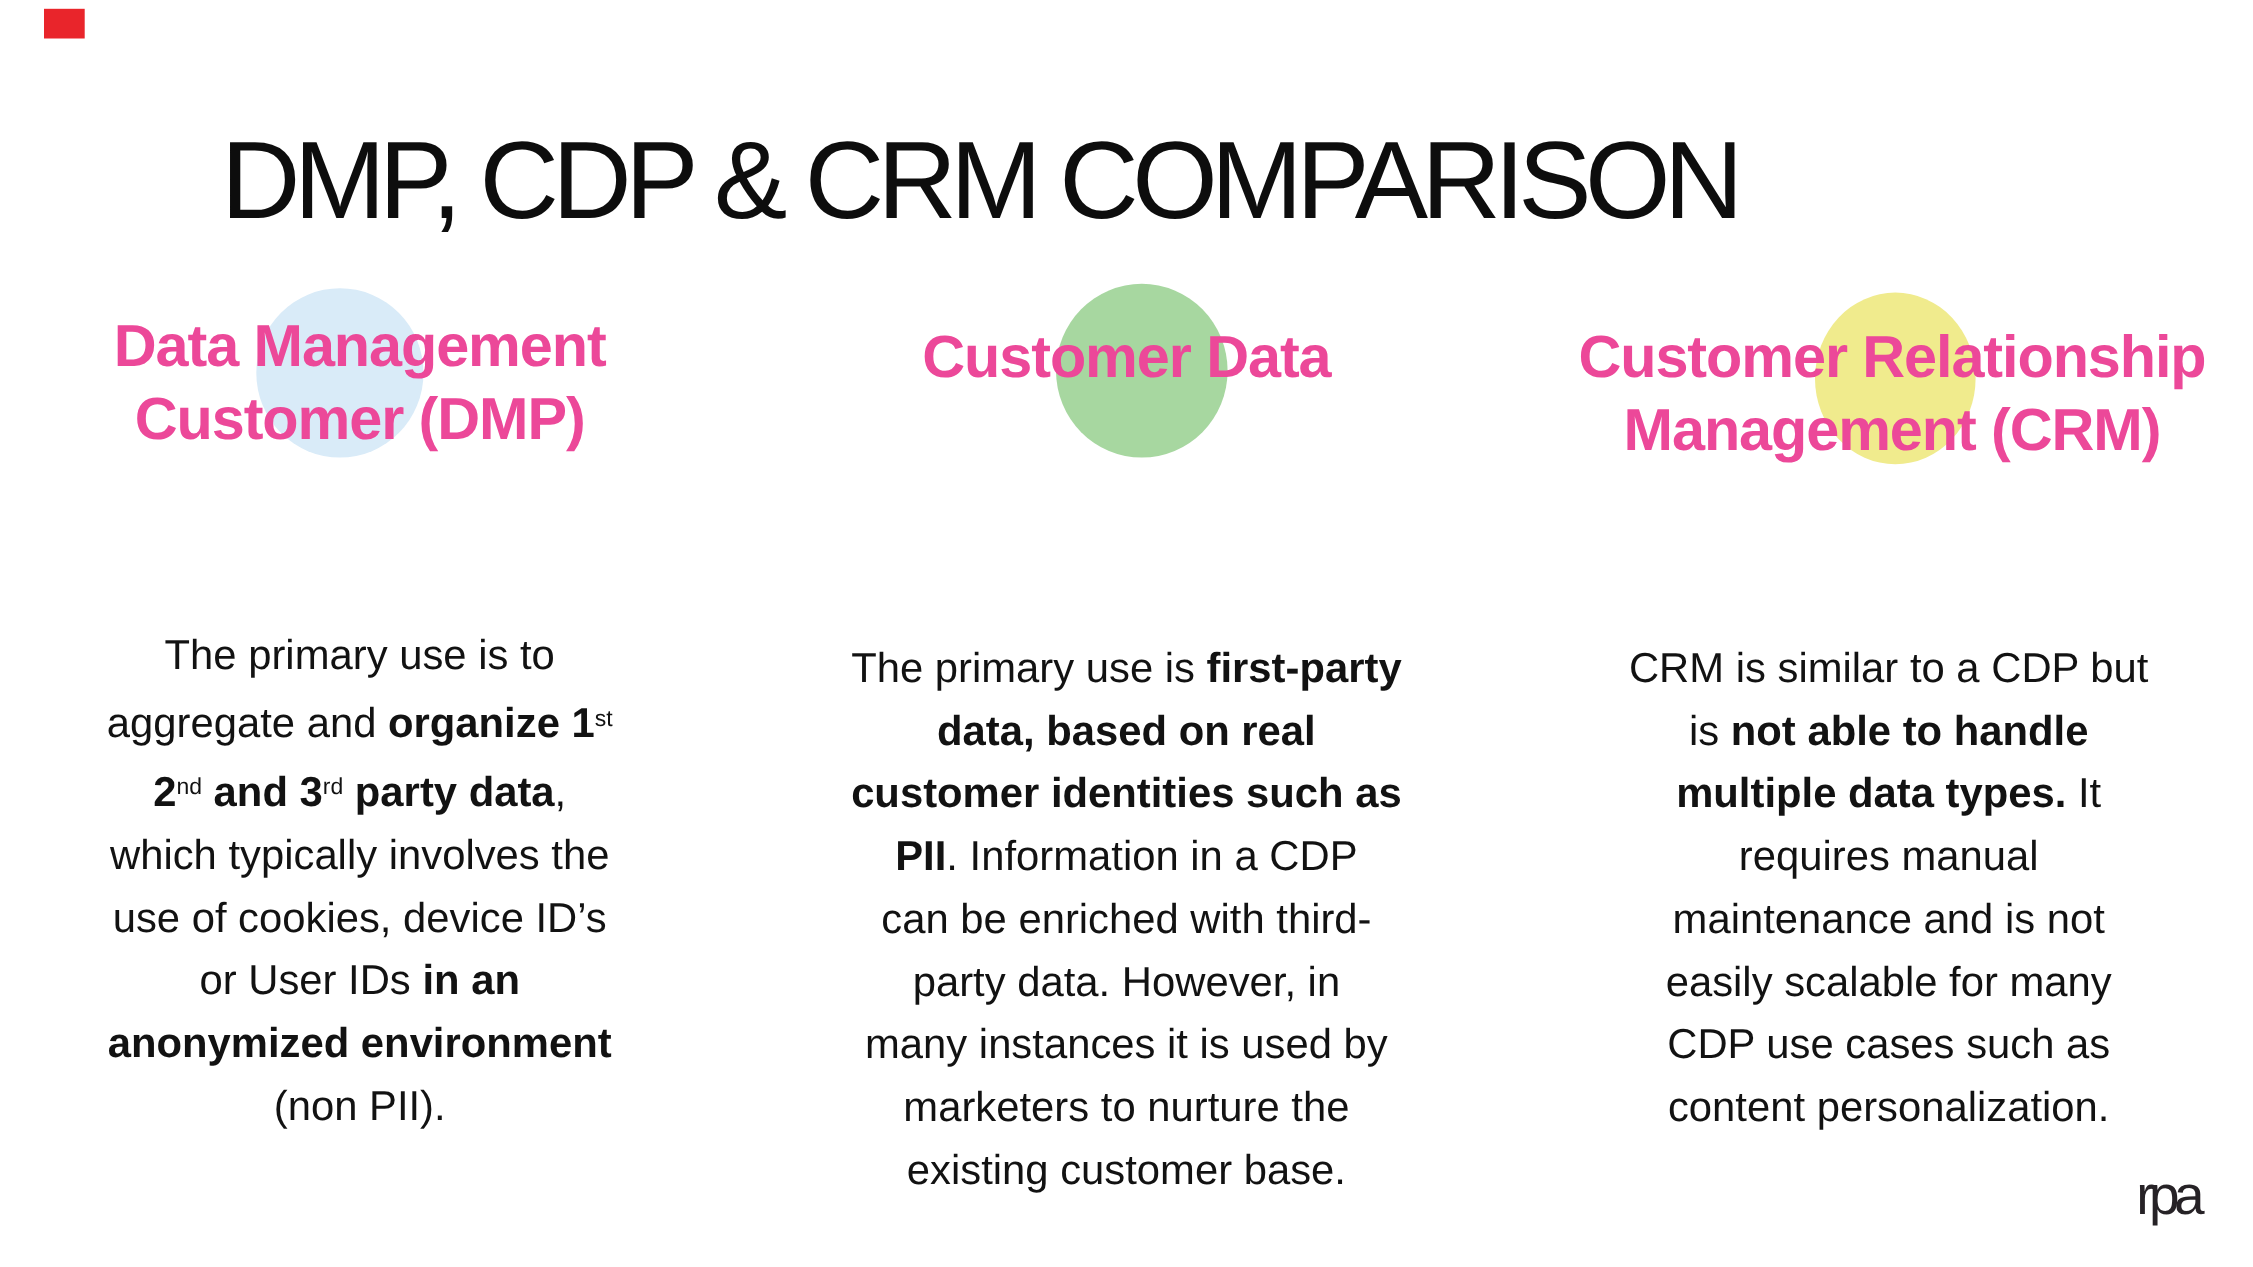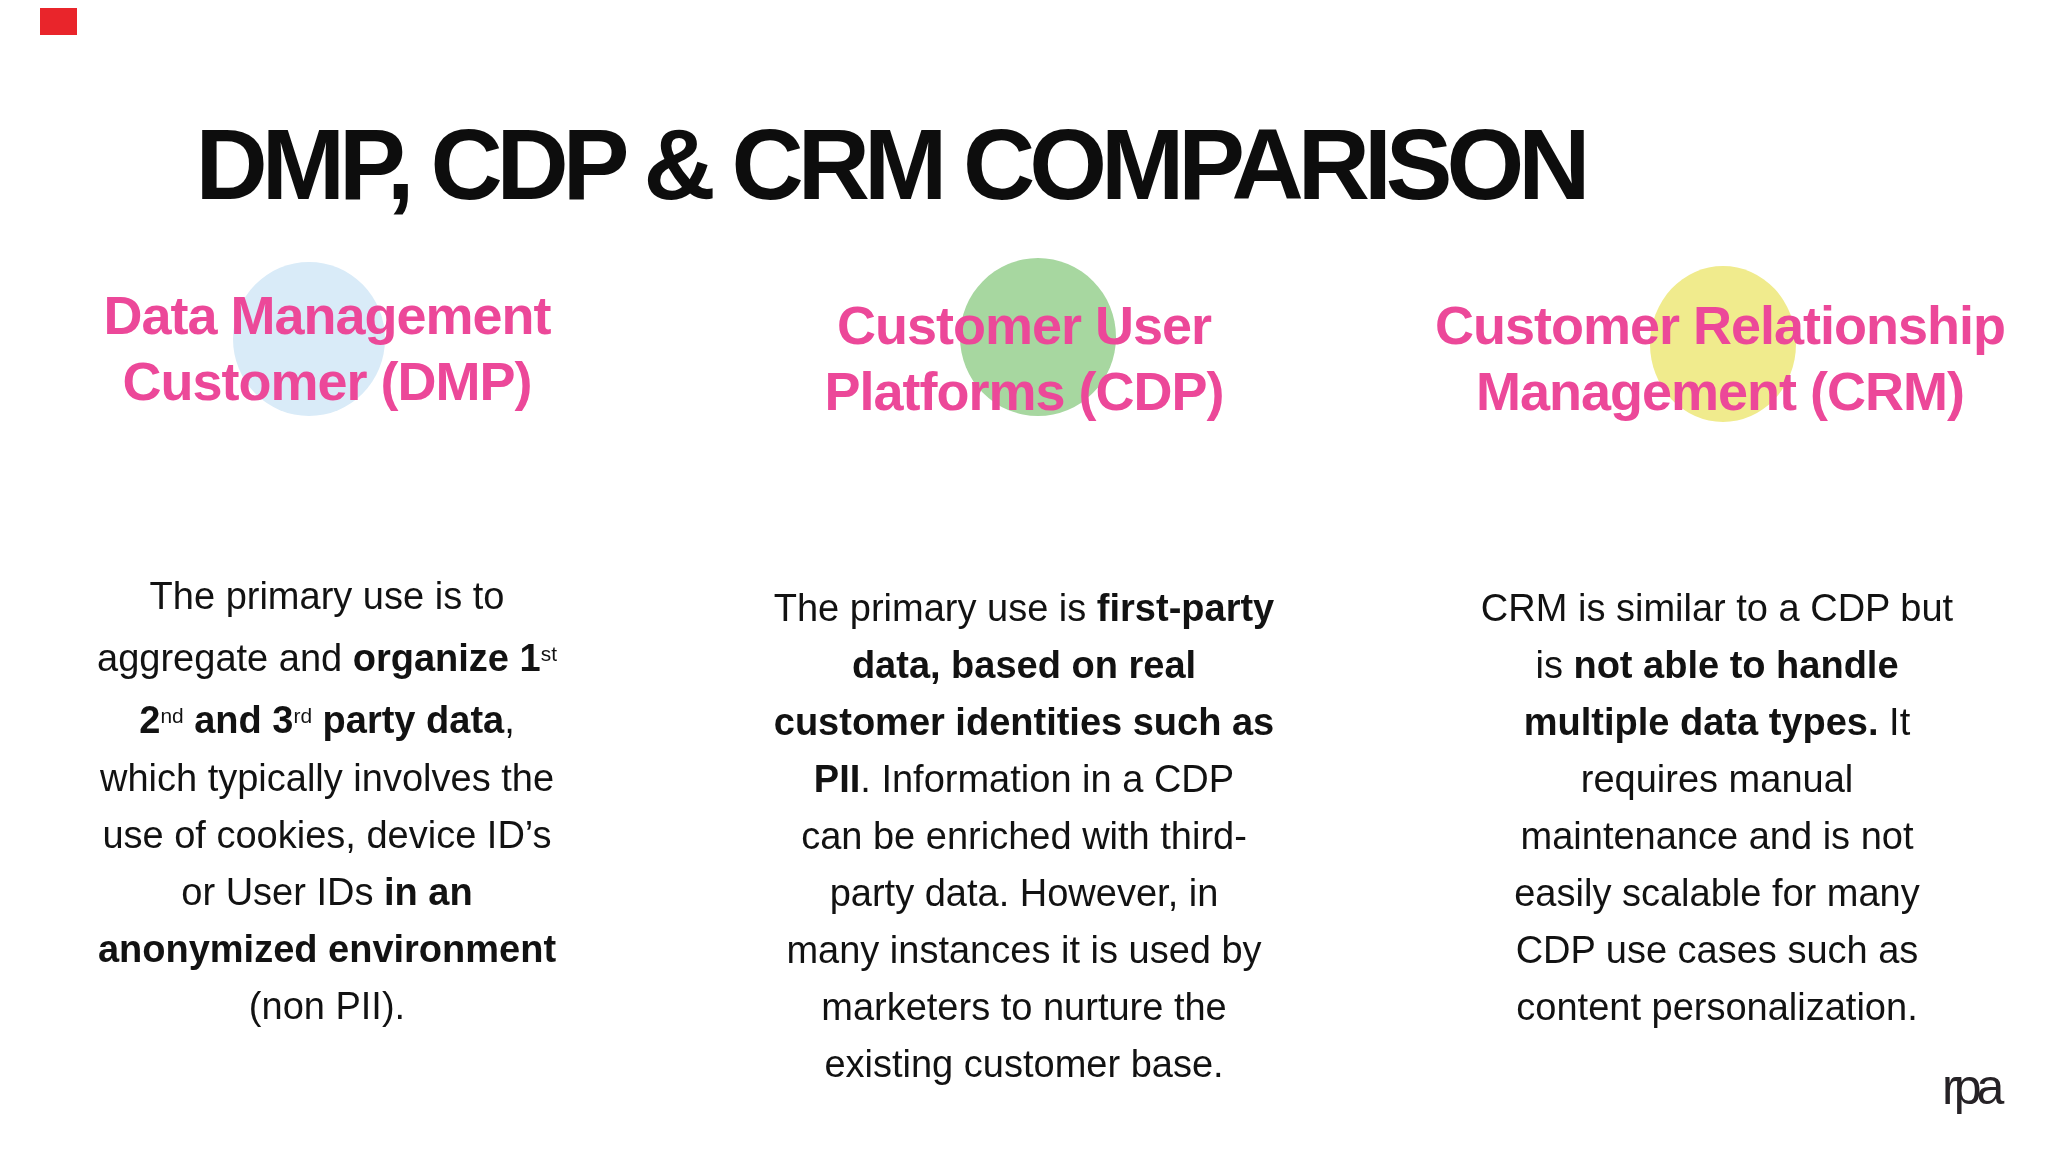--- a/index.html
+++ b/index.html
@@ -22,21 +22,21 @@
     width: 37px;
     height: 27px;
   }
   .title {
     position: absolute;
     left: 0;
     top: 40px;
     width: 1780px;
     text-align: center;
     font-size: 100px;
-    font-weight: bold;
+    font-weight: normal;
     letter-spacing: -6px;
     white-space: nowrap;
     color: #0d0d0d;
   }
   .circle {
     position: absolute;
     border-radius: 50%;
     z-index: 0;
   }
   .circle-dmp { left: 233px; top: 262px; width: 152px; height: 154px; }
@@ -92,22 +92,21 @@
 <div class="circle circle-dmp" style="background: rgb(217, 235, 248);"></div>
 <div class="circle circle-cdp" style="background: rgb(167, 215, 160);"></div>
 <div class="circle circle-crm" style="background: rgb(240, 235, 141);"></div>
 
 <div class="col-heading heading-dmp">
   <div>Data Management</div>
   <div>Customer (DMP)</div>
 </div>
 
 <div class="col-heading heading-cdp">
-  <div>Customer User</div>
-  <div>Platforms (CDP)</div>
+  <div>Customer Data</div>
 </div>
 
 <div class="col-heading heading-crm">
   <div>Customer Relationship</div>
   <div>Management (CRM)</div>
 </div>
 
 <p class="col-para para-dmp"><span class="">The primary use is to</span><br><span class="">aggregate and </span><span class="b">organize 1</span><span class="b sup">st</span><br><span class="b">2</span><span class="b sup">nd</span><span class="b"> and 3</span><span class="b sup">rd</span><span class="b"> party data</span><span class="">,</span><br><span class="">which typically involves the</span><br><span class="">use of cookies, device ID’s</span><br><span class="">or  User IDs </span><span class="b">in an</span><br><span class="b">anonymized environment</span><br><span class="">(non PII).</span></p>
 <p class="col-para para-cdp"><span class="">The primary use is </span><span class="b">first-party</span><br><span class="b">data, based on real</span><br><span class="b">customer identities such as</span><br><span class="b">PII</span><span class="">. Information in a CDP</span><br><span class="">can be enriched with third-</span><br><span class="">party data. However, in</span><br><span class="">many instances it is used by</span><br><span class="">marketers to nurture the</span><br><span class="">existing customer base.</span></p>
 <p class="col-para para-crm"><span class="">CRM is similar to a CDP but</span><br><span class="">is </span><span class="b">not able to handle</span><br><span class="b">multiple data types.</span><span class=""> It</span><br><span class="">requires manual</span><br><span class="">maintenance and is not</span><br><span class="">easily scalable for many</span><br><span class="">CDP use cases such as</span><br><span class="">content personalization.</span></p>

